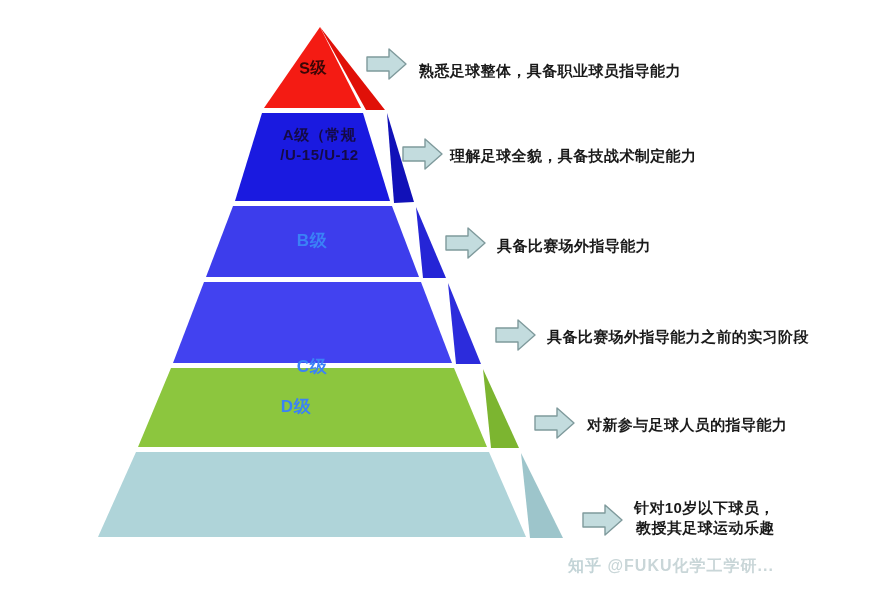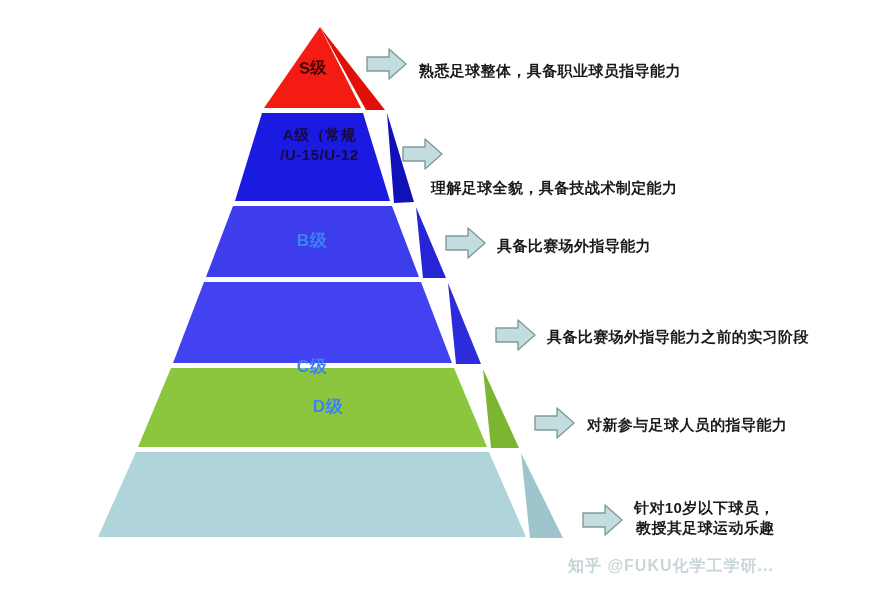--- a/index.html
+++ b/index.html
@@ -126,26 +126,26 @@
 
   <div class="level-label sgrade" style="left:283px; top:58px; width:60px;">S级</div>
 
   <div class="level-label agrade" style="left:252px; top:125px; width:135px;">A级（常规
 /U-15/U-12</div>
 
   <div class="level-label" style="left:272px; top:230px; width:80px;">B级</div>
 
   <div class="level-label" style="left:272px; top:311px; width:80px;margin-top:45px;">C级</div>
 
-  <div class="level-label" style="left:288px; top:396px; width:80px;">D级</div>
+  <div class="level-label" style="left:256px; top:396px; width:80px;">D级</div>
 
 
   <div class="callout-text" style="left:419px; top:61px;">熟悉足球整体，具备职业球员指导能力</div>
 
-  <div class="callout-text" style="left:431px; top:146px;margin-top:32px;">理解足球全貌，具备技战术制定能力</div>
+  <div class="callout-text" style="left:450px; top:146px;">理解足球全貌，具备技战术制定能力</div>
 
   <div class="callout-text" style="left:547px; top:327px;">具备比赛场外指导能力之前的实习阶段</div>
 
   <div class="callout-text" style="left:497px; top:236px;">具备比赛场外指导能力</div>
 
   <div class="callout-text" style="left:587px; top:415px;">对新参与足球人员的指导能力</div>
 
   <div class="callout-text" style="left:634px; top:498px;">针对10岁以下球员，
 教授其足球运动乐趣</div>
 

